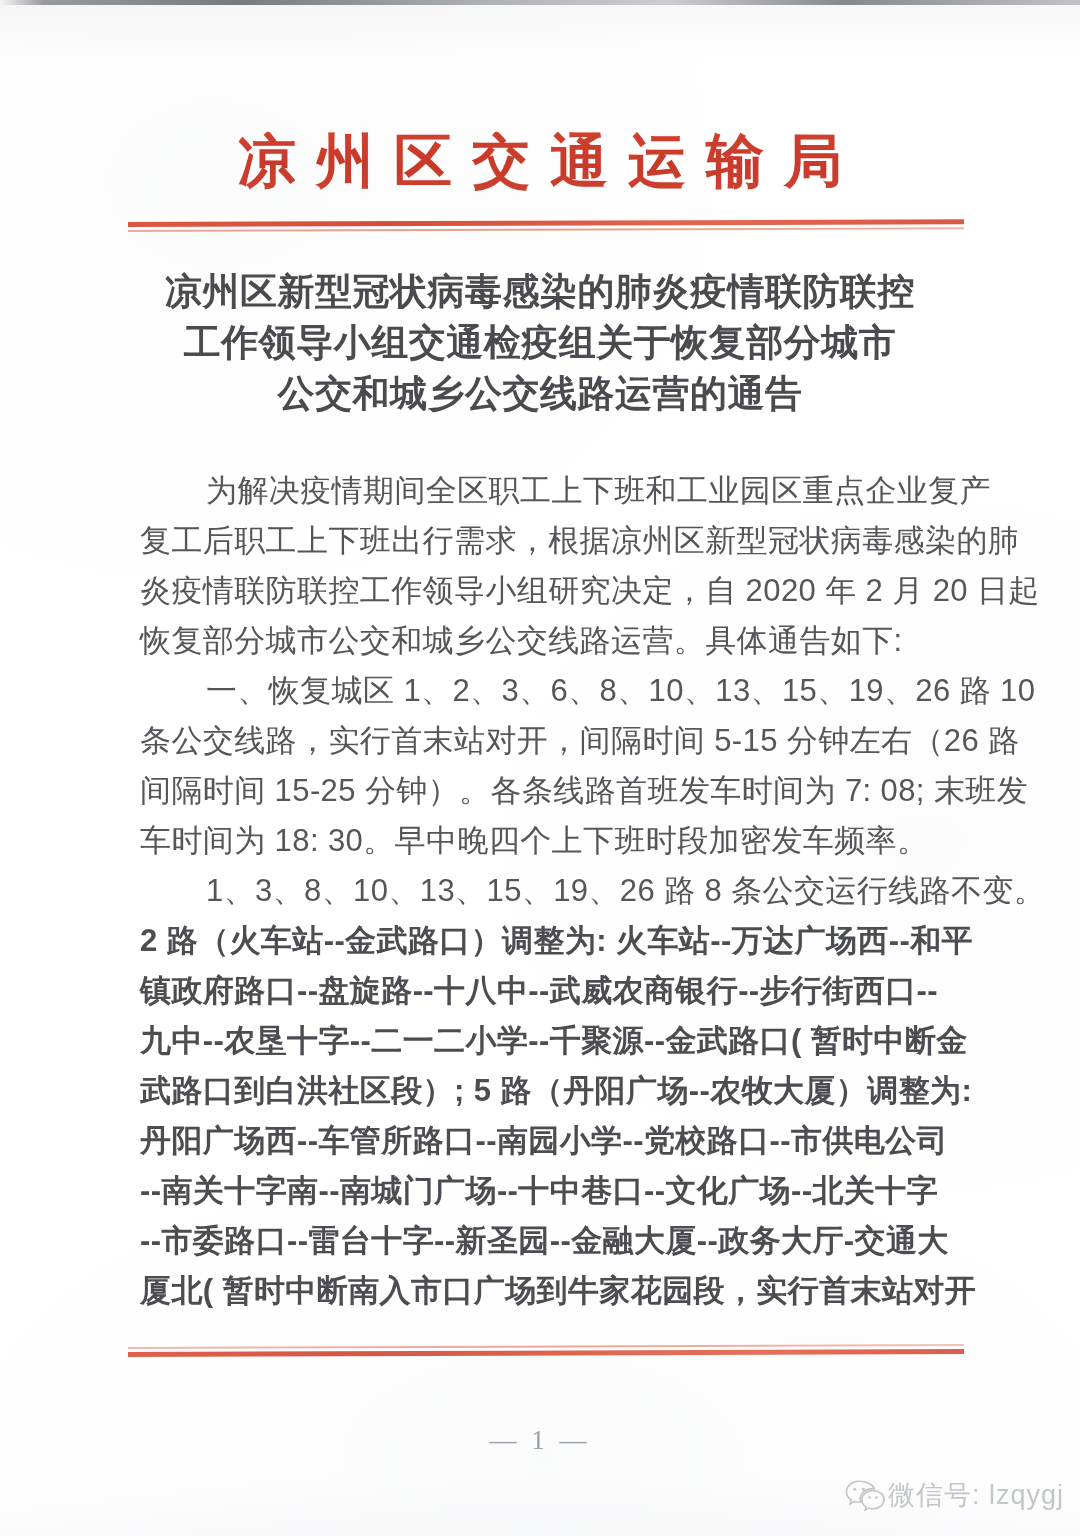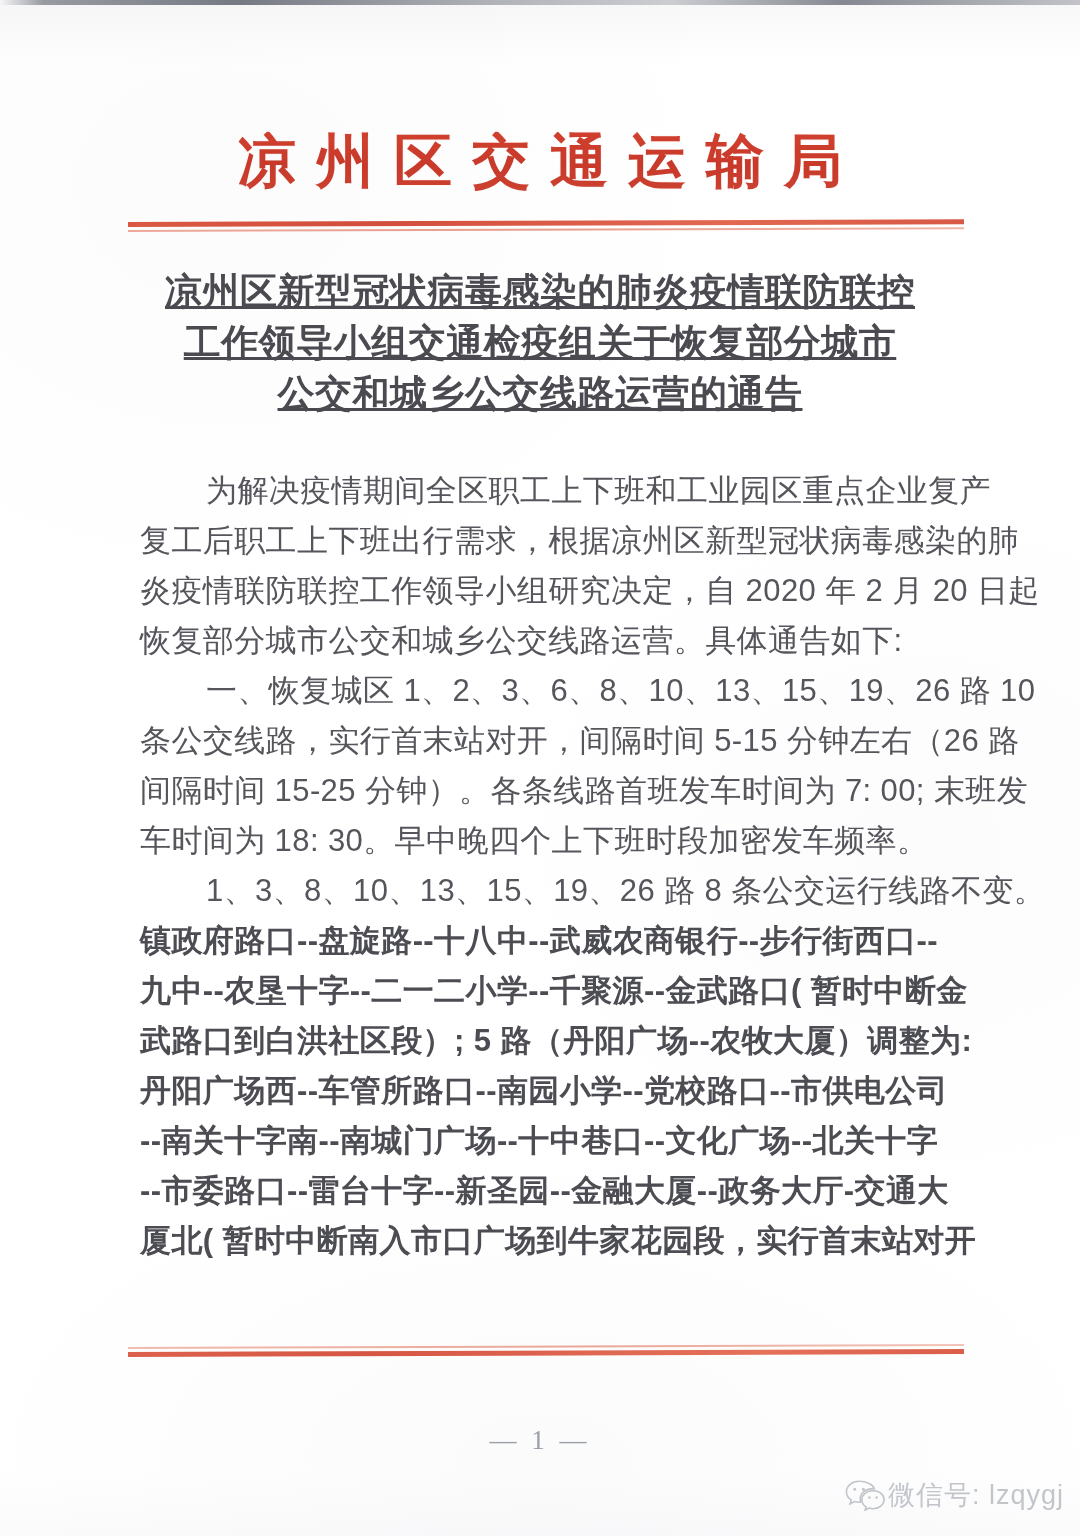--- a/index.html
+++ b/index.html
@@ -141,21 +141,20 @@
     top: 266px;
     left: 140px;
     width: 800px;
     text-align: center;
     font-family: "Liberation Serif", "DejaVu Serif", serif;
     font-size: 37px;
     font-weight: 700;
     line-height: 51px;
     color: #4a4a50;
     letter-spacing: 0.5px;
-    text-decoration: underline;
   }
   #doc-title .tline { display: block; white-space: nowrap; }
 
   
   #doc-body {
     position: absolute;
     top: 466px;
     left: 140px;
     width: 812px;
   }
@@ -230,26 +229,27 @@
     <p class="para">
       <span class="ln indent">为解决疫情期间全区职工上下班和工业园区重点企业复产</span>
       <span class="ln">复工后职工上下班出行需求，根据凉州区新型冠状病毒感染的肺</span>
       <span class="ln">炎疫情联防联控工作领导小组研究决定，自 2020 年 2 月 20 日起</span>
       <span class="ln">恢复部分城市公交和城乡公交线路运营。具体通告如下:</span>
     </p>
 
     <p class="para">
       <span class="ln indent">一、恢复城区 1、2、3、6、8、10、13、15、19、26 路 10</span>
       <span class="ln">条公交线路，实行首末站对开，间隔时间 5-15 分钟左右（26 路</span>
-      <span class="ln">间隔时间 15-25 分钟）。各条线路首班发车时间为 7: 00; 末班发</span>
+      <span class="ln">间隔时间 15-25 分钟）。各条线路首班发车时间为 7: 08; 末班发</span>
       <span class="ln">车时间为 18: 30。早中晚四个上下班时段加密发车频率。</span>
     </p>
 
     <p class="para">
       <span class="ln indent">1、3、8、10、13、15、19、26 路 8 条公交运行线路不变。</span>
+      <span class="ln bold-line">2 路（火车站--金武路口）调整为: 火车站--万达广场西--和平</span>
       <span class="ln bold-line">镇政府路口--盘旋路--十八中--武威农商银行--步行街西口--</span>
       <span class="ln bold-line">九中--农垦十字--二一二小学--千聚源--金武路口( 暂时中断金</span>
       <span class="ln bold-line">武路口到白洪社区段）; 5 路（丹阳广场--农牧大厦）调整为:</span>
       <span class="ln bold-line">丹阳广场西--车管所路口--南园小学--党校路口--市供电公司</span>
       <span class="ln bold-line">--南关十字南--南城门广场--十中巷口--文化广场--北关十字</span>
       <span class="ln bold-line">--市委路口--雷台十字--新圣园--金融大厦--政务大厅-交通大</span>
       <span class="ln bold-line">厦北( 暂时中断南入市口广场到牛家花园段，实行首末站对开</span>
     </p>
 
   </div>

